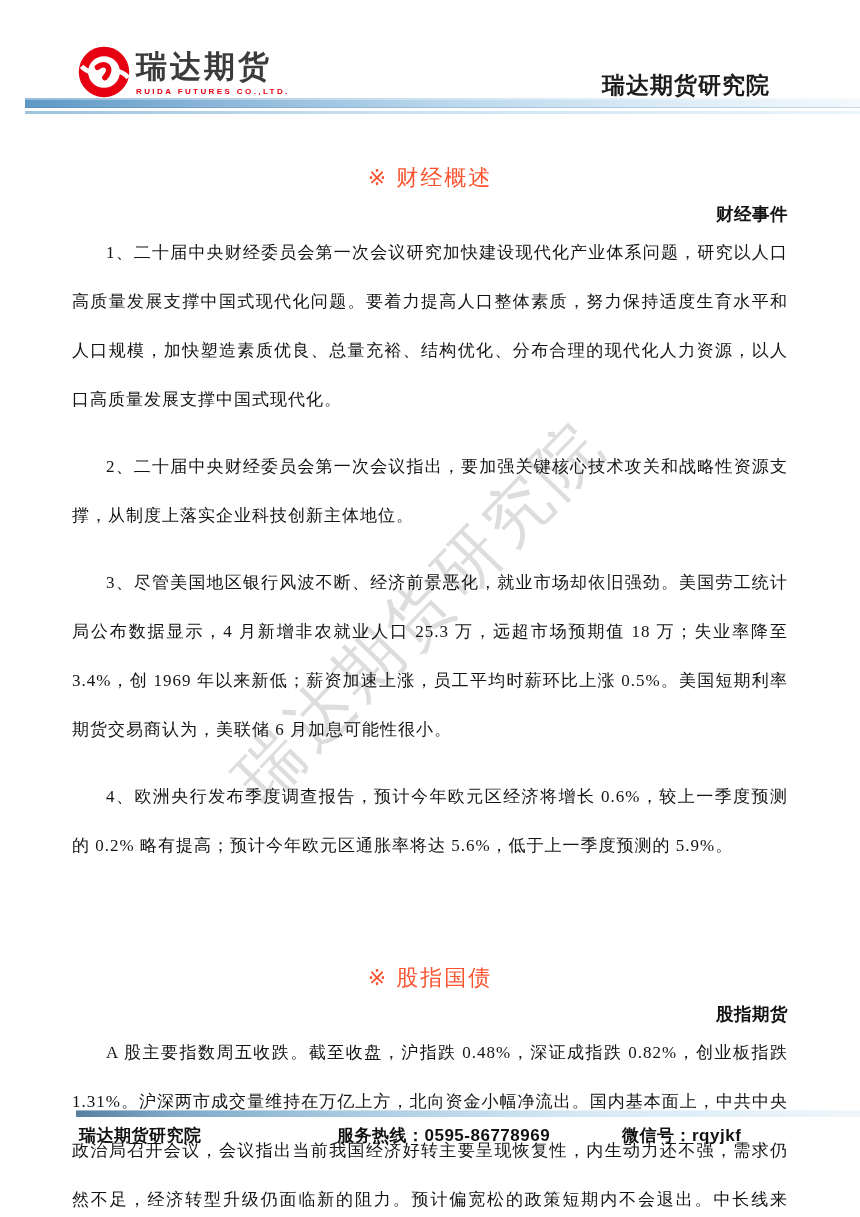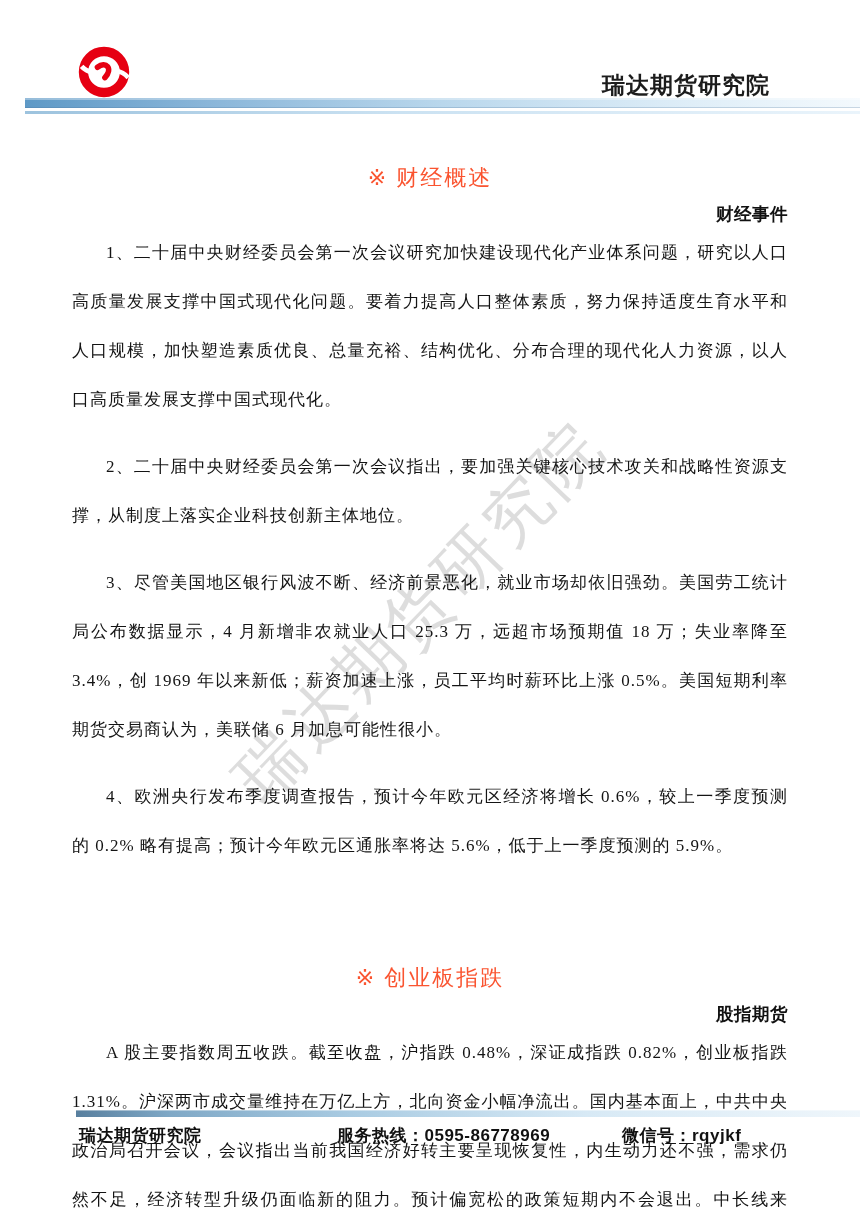--- a/index.html
+++ b/index.html
@@ -103,37 +103,41 @@
 <body>
 
 <div class="page">
 
   <div class="logo">
     <svg class="logo-icon" viewBox="0 0 60 60" aria-hidden="true">
       <circle cx="30" cy="30" r="22" fill="none" stroke="#e60012" stroke-width="10"></circle>
       <path d="M6 24 C 20 40 40 18 56 36" fill="none" stroke="#ffffff" stroke-width="5"></path>
       <path d="M23 25 c 9 -7 17 1 8 11" fill="none" stroke="#e60012" stroke-width="6" stroke-linecap="round"></path>
     </svg>
+    <div class="logo-text">
+      <div class="logo-cn">瑞达期货</div>
+      <div class="logo-en">RUIDA FUTURES CO.,LTD.</div>
+    </div>
   </div>
   <div class="header-right">瑞达期货研究院</div>
   <div class="bar-main"></div>
   <div class="bar-sub"></div>
 
   <div class="watermark">瑞达期货研究院</div>
 
   <main class="content">
 
     <h2 class="sec-heading">※ 财经概述</h2>
     <h3 class="sub-heading">财经事件</h3>
     <p class="first-of-section">1、二十届中央财经委员会第一次会议研究加快建设现代化产业体系问题，研究以人口高质量发展支撑中国式现代化问题。要着力提高人口整体素质，努力保持适度生育水平和人口规模，加快塑造素质优良、总量充裕、结构优化、分布合理的现代化人力资源，以人口高质量发展支撑中国式现代化。</p>
     <p>2、二十届中央财经委员会第一次会议指出，要加强关键核心技术攻关和战略性资源支撑，从制度上落实企业科技创新主体地位。</p>
     <p>3、尽管美国地区银行风波不断、经济前景恶化，就业市场却依旧强劲。美国劳工统计局公布数据显示，4 月新增非农就业人口 25.3 万，远超市场预期值 18 万；失业率降至 3.4%，创 1969 年以来新低；薪资加速上涨，员工平均时薪环比上涨 0.5%。美国短期利率期货交易商认为，美联储 6 月加息可能性很小。</p>
     <p>4、欧洲央行发布季度调查报告，预计今年欧元区经济将增长 0.6%，较上一季度预测的 0.2% 略有提高；预计今年欧元区通胀率将达 5.6%，低于上一季度预测的 5.9%。</p>
 
-    <h2 class="sec-heading second">※ 创业板指跌</h2>
+    <h2 class="sec-heading second">※ 股指国债</h2>
     <h3 class="sub-heading second">股指期货</h3>
     <p class="first-of-section">A 股主要指数周五收跌。截至收盘，沪指跌 0.48%，深证成指跌 0.82%，创业板指跌 1.31%。沪深两市成交量维持在万亿上方，北向资金小幅净流出。国内基本面上，中共中央政治局召开会议，会议指出当前我国经济好转主要呈现恢复性，内生动力还不强，需求仍然不足，经济转型升级仍面临新的阻力。预计偏宽松的政策短期内不会退出。中长线来看，今年经济复苏、流动性充裕的背景之下，市场仍有上行的空间。操作上，建议关注沪指 3400 点左右压力位，短线偏多为主，待市场企稳后考虑介入中长期多头仓位。</p>
   </main>
 
   <div class="footer-bar"></div>
   <div class="footer-text">
     <span class="f-left">瑞达期货研究院</span>
     <span class="f-center">服务热线：0595-86778969</span>
     <span class="f-right">微信号：rqyjkf</span>
   </div>

